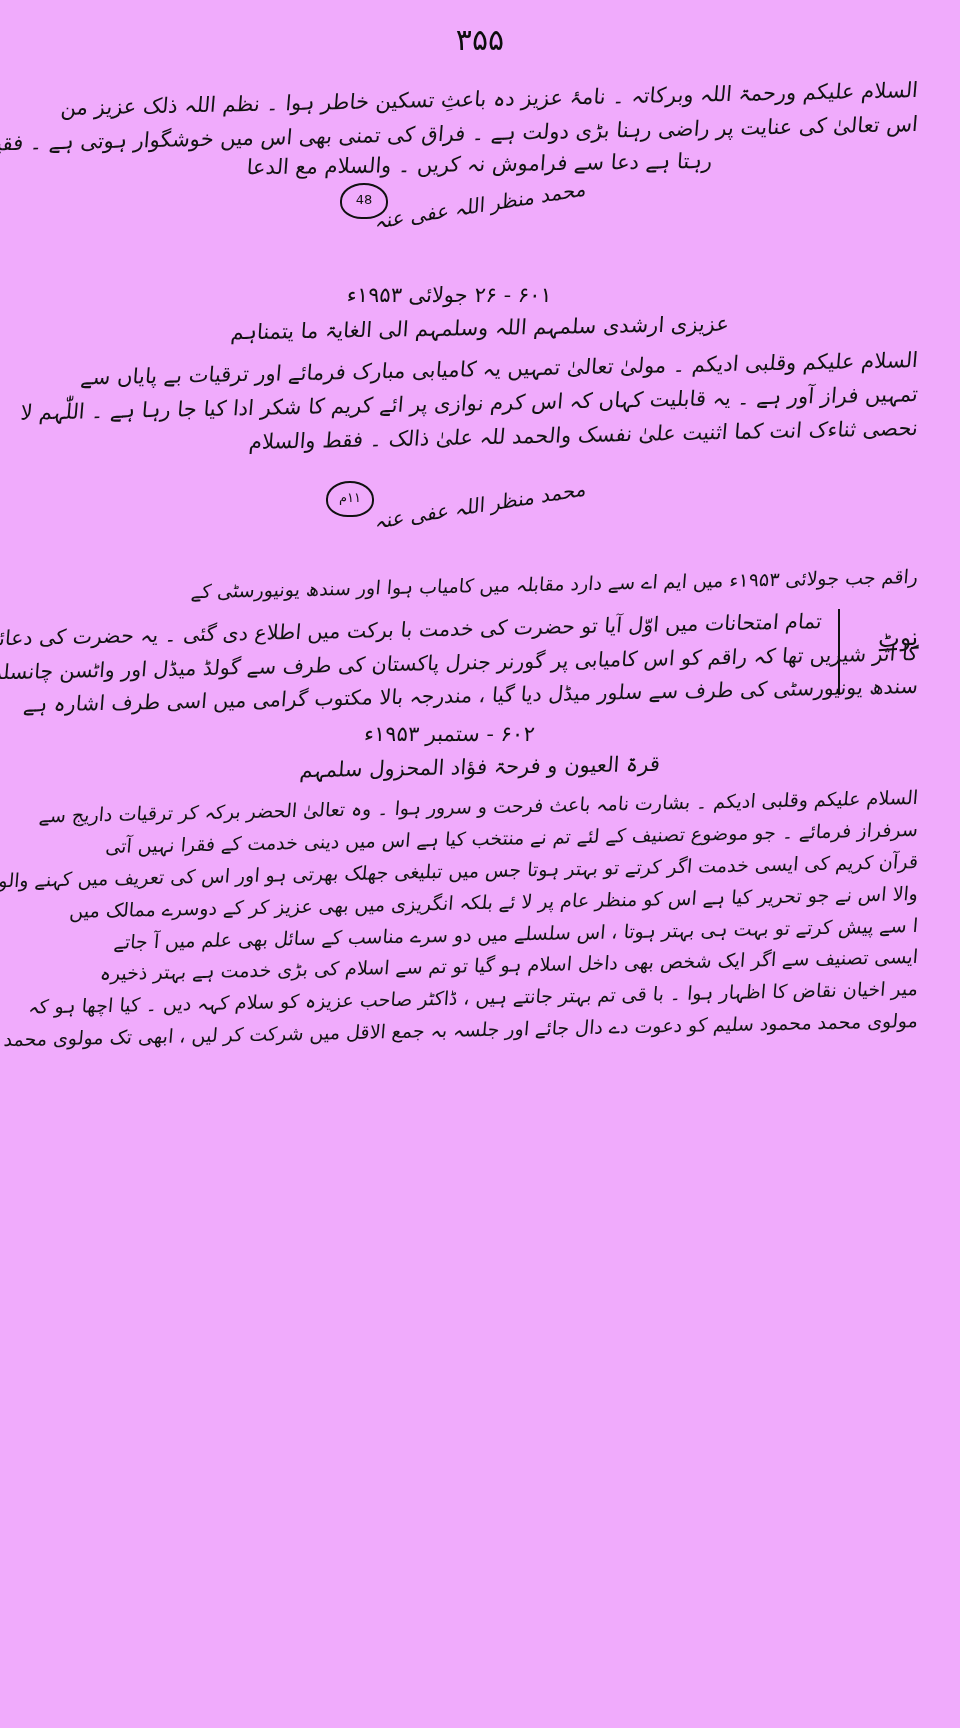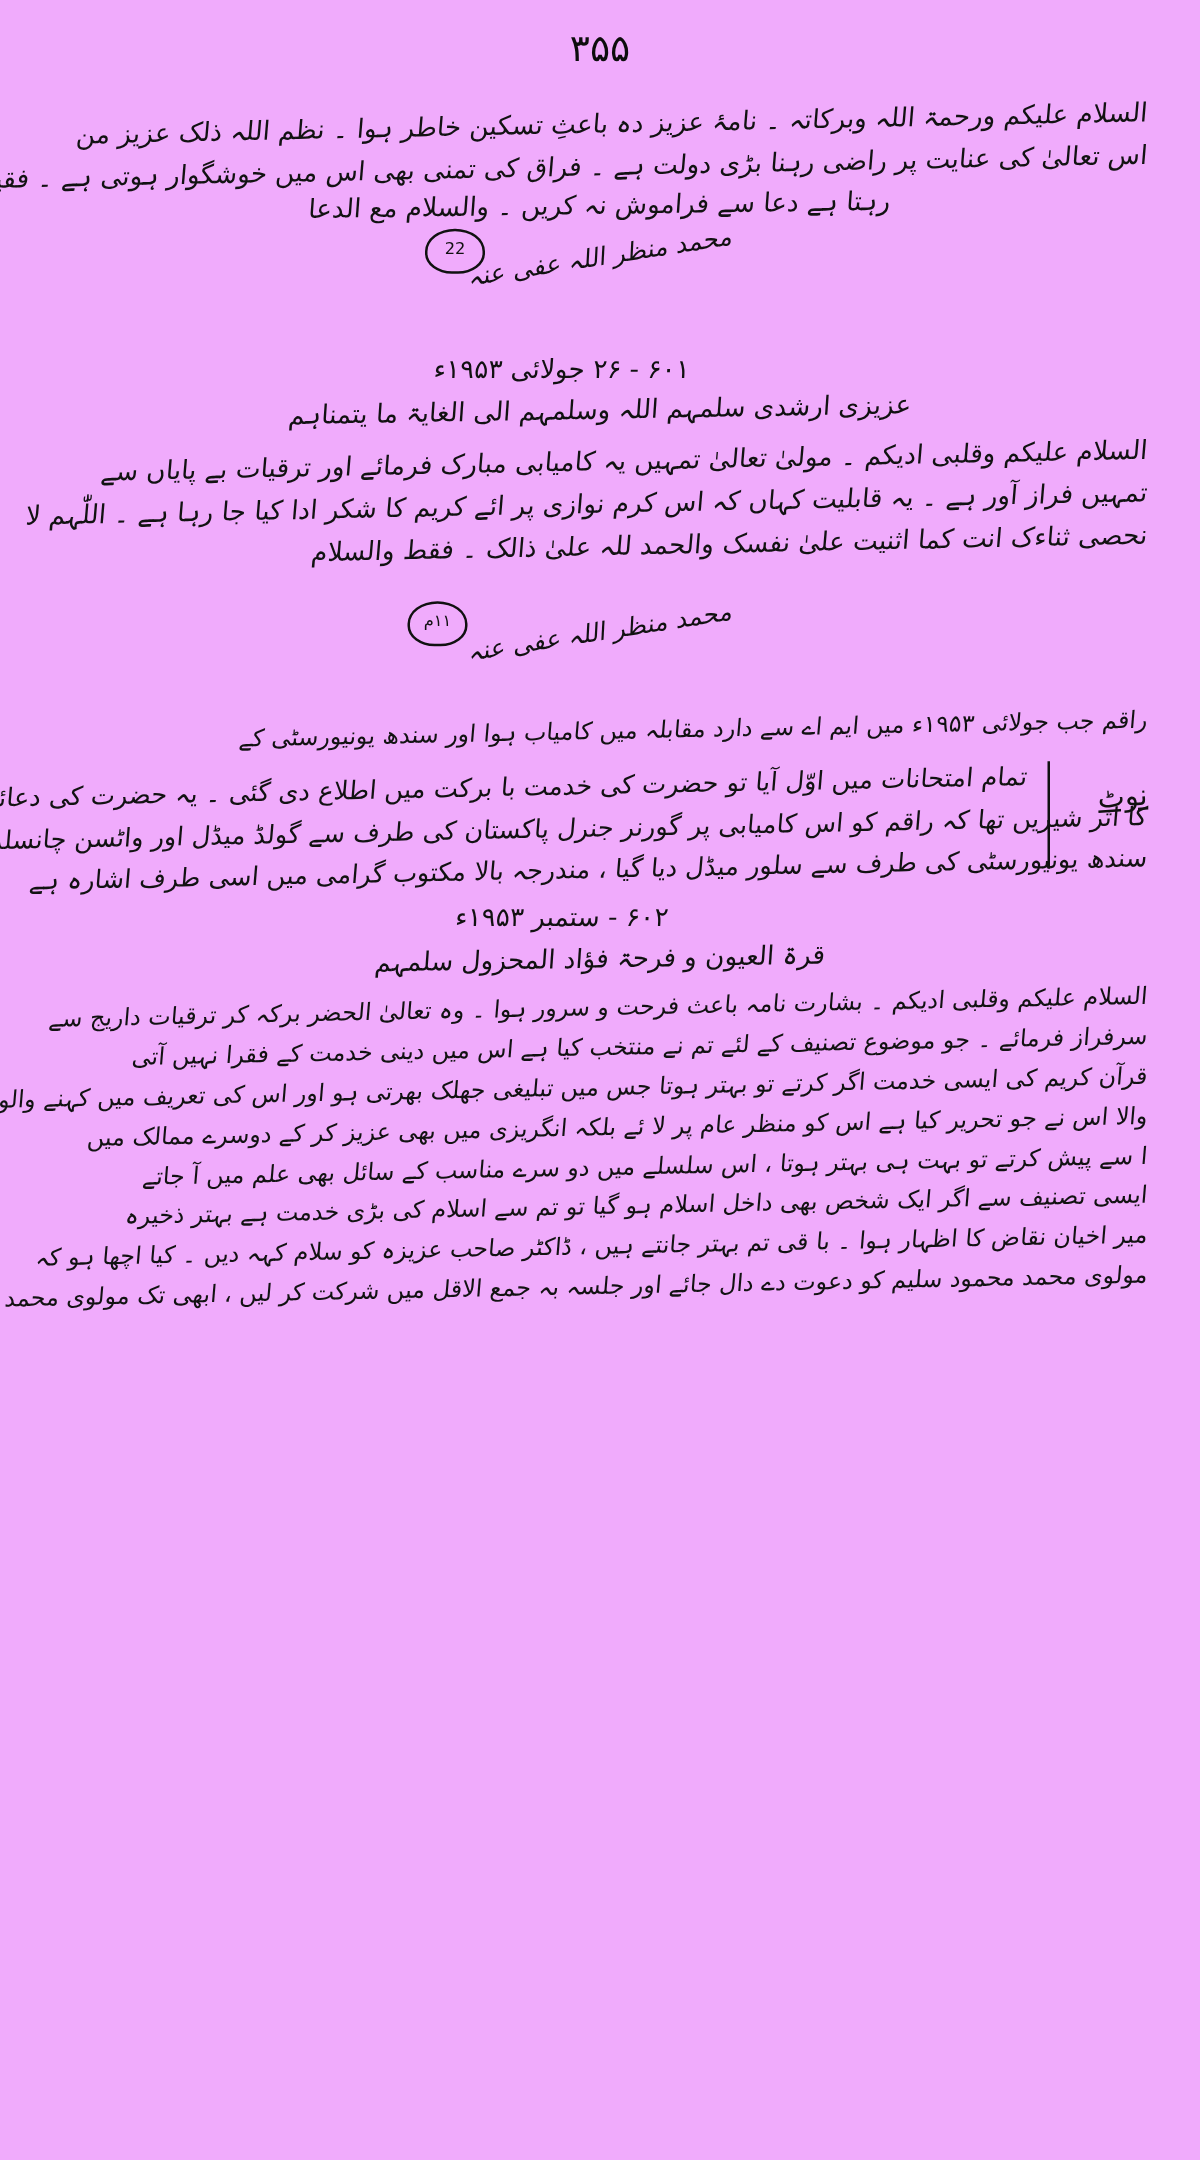--- a/index.html
+++ b/index.html
@@ -137,21 +137,21 @@
   <div class="content">
 
     <div class="para">
       <span class="line l-main">السلام علیکم ورحمۃ اللہ وبرکاتہ ۔ نامۂ عزیز دہ باعثِ تسکین خاطر ہوا ۔ نظم اللہ ذلک عزیز من</span>
       <span class="line l-main">اس تعالیٰ کی عنایت پر راضی رہنا بڑی دولت ہے ۔ فراق کی تمنی بھی اس میں خوشگوار ہوتی ہے ۔ فقیر صبح جلیل</span>
       <span class="line l-main l-center">رہتا ہے دعا سے فراموش نہ کریں ۔ والسلام مع الدعا</span>
     </div>
 
     <div class="sig-block">
       <span class="signature" style="right:330px; top:14px;">محمد منظر اللہ عفی عنہ</span>
-      <span class="sig-stamp" style="right:530px; top:4px;">22</span>
+      <span class="sig-stamp" style="right:530px; top:4px;">48</span>
     </div>
 
     <div class="date-row">
       <span class="num">۶۰۱ -</span>
       <span>۲۶ جولائی ۱۹۵۳ء</span>
     </div>
     <div class="heading-line">عزیزی ارشدی سلمہم اللہ وسلمہم الی الغایۃ ما یتمناہم</div>
 
     <div class="para">
       <span class="line l-main">السلام علیکم وقلبی ادیکم ۔ مولیٰ تعالیٰ تمہیں یہ کامیابی مبارک فرمائے اور ترقیات بے پایاں سے</span>

